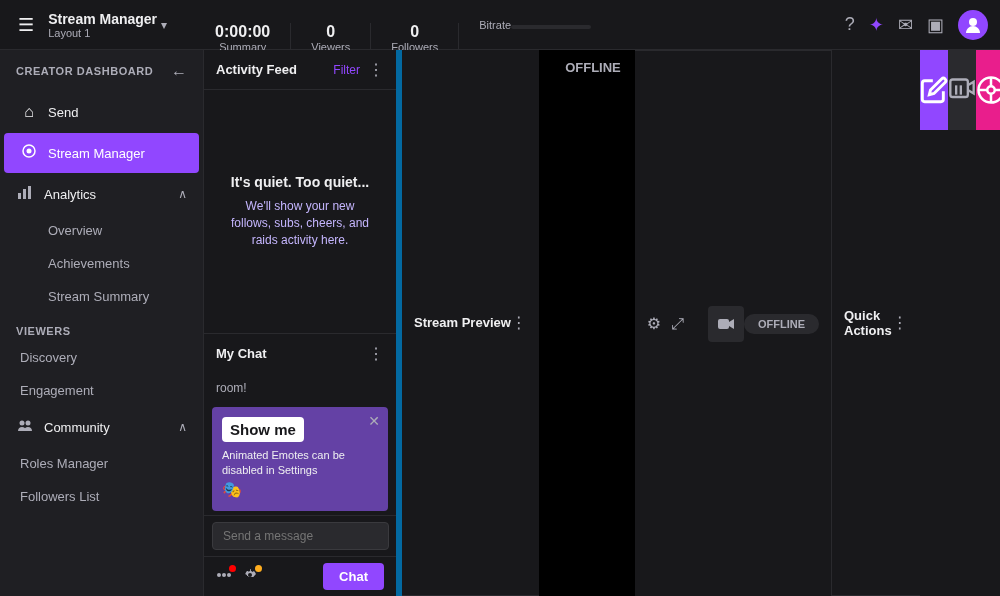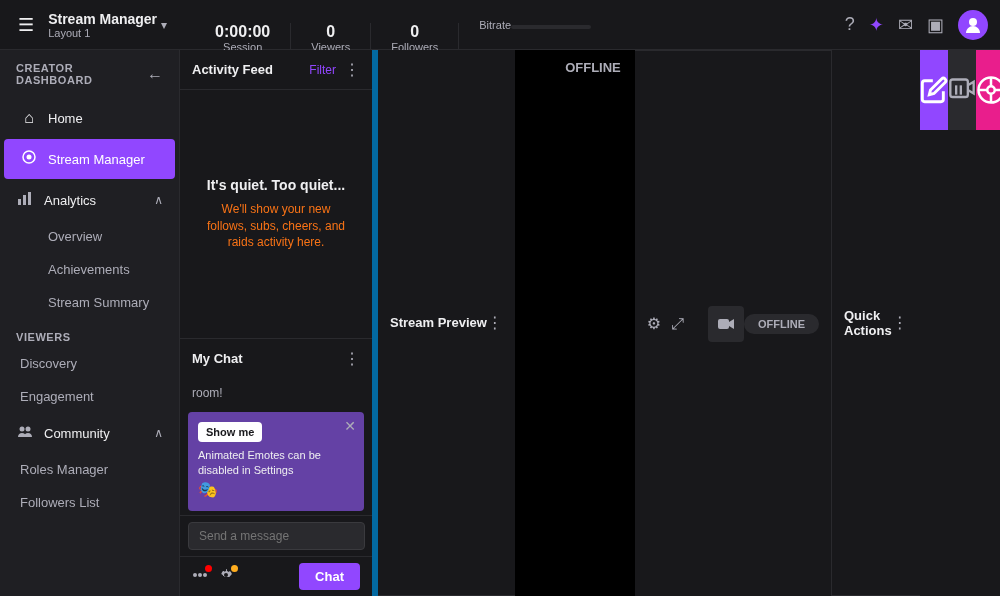--- a/index.html
+++ b/index.html
@@ -22,21 +22,21 @@
     .topbar-bitrate-value { font-size: 11px; color: #adadb8; }
     .topbar-bitrate-bar { width: 80px; height: 4px; background: #2a2a2e; border-radius: 2px; margin-top: 4px; }
     .topbar-right { margin-left: auto; display: flex; align-items: center; gap: 14px; }
     .topbar-icon-btn { background: none; border: none; cursor: pointer; color: #adadb8; font-size: 18px; }
     .topbar-avatar { width: 30px; height: 30px; border-radius: 50%; background: #9147ff; display: flex; align-items: center; justify-content: center; cursor: pointer; font-size: 14px; color: white; }
 
     
     .main-layout { display: flex; flex: 1; overflow: hidden; }
 
     
-    .sidebar { width: 180px; background: #1f1f23; border-right: 1px solid #2a2a2e; display: flex; flex-direction: column; overflow-y: auto; flex-shrink: 0; }
+    .sidebar { width: 204px; background: #1f1f23; border-right: 1px solid #2a2a2e; display: flex; flex-direction: column; overflow-y: auto; flex-shrink: 0; }
     .sidebar-header { display: flex; align-items: center; justify-content: space-between; padding: 12px 16px; }
     .sidebar-header-title { font-size: 11px; font-weight: 700; color: #adadb8; letter-spacing: 0.05em; }
     .sidebar-back-btn { background: none; border: none; color: #adadb8; cursor: pointer; font-size: 16px; }
     .sidebar-item { display: flex; align-items: center; gap: 10px; padding: 10px 16px; cursor: pointer; font-size: 13px; color: #efeff1; border-radius: 4px; margin: 1px 4px; }
     .sidebar-item.active { background: #9147ff; color: white; }
     .sidebar-item-icon { font-size: 16px; width: 18px; text-align: center; flex-shrink: 0; }
     .sidebar-section-label { font-size: 11px; font-weight: 700; color: #adadb8; padding: 12px 16px 4px; letter-spacing: 0.05em; }
     .sidebar-sub-item { padding: 8px 16px 8px 44px; font-size: 13px; color: #adadb8; cursor: pointer; border-radius: 4px; margin: 1px 4px; }
     .sidebar-group { display: flex; align-items: center; justify-content: space-between; padding: 10px 16px; cursor: pointer; font-size: 13px; color: #efeff1; }
     .sidebar-group-left { display: flex; align-items: center; gap: 10px; }
@@ -47,29 +47,29 @@
 
     
     .activity-feed-panel { width: 198px; background: #18181b; border-right: 6px solid #0369a1; display: flex; flex-direction: column; flex-shrink: 0; }
     .panel-header { display: flex; align-items: center; justify-content: space-between; padding: 10px 12px; border-bottom: 1px solid #2a2a2e; }
     .panel-title { font-size: 13px; font-weight: 700; color: #efeff1; }
     .panel-header-actions { display: flex; align-items: center; gap: 8px; }
     .panel-filter-btn { background: none; border: none; color: #9147ff; font-size: 12px; cursor: pointer; font-weight: 400; }
     .panel-menu-btn { background: none; border: none; color: #adadb8; cursor: pointer; font-size: 16px; }
     .activity-empty { flex: 1; display: flex; flex-direction: column; align-items: center; justify-content: center; padding: 20px; text-align: center; }
     .activity-empty-title { font-size: 14px; font-weight: 700; color: #efeff1; margin-bottom: 8px; }
-    .activity-empty-desc { font-size: 12px; color: #f97316; line-height: 1.4; }
+    .activity-empty-desc { font-size: 12px; color: #c4b5fd; line-height: 1.4; }
 
     
     .chat-section { border-top: 1px solid #2a2a2e; display: flex; flex-direction: column; }
     .chat-header { display: flex; align-items: center; justify-content: space-between; padding: 10px 12px; }
     .chat-body { padding: 8px 12px; font-size: 12px; color: #adadb8; }
     .chat-notification { background: #6441a5; border-radius: 4px; margin: 4px 8px; padding: 10px; position: relative; font-size: 11px; color: #efeff1; line-height: 1.4; }
     .chat-notification-close { position: absolute; top: 6px; right: 8px; background: none; border: none; color: #adadb8; cursor: pointer; font-size: 14px; }
-    .chat-show-me-btn { background: white; color: #18181b; border: none; border-radius: 4px; padding: 4px 8px; font-size: 11px; font-weight: 700; cursor: pointer; margin-bottom: 6px; }
+    .chat-show-me-btn { background: white; color: #18181b; border: none; border-radius: 4px; padding: 4px 8px; font-size: 15px; font-weight: 700; cursor: pointer; margin-bottom: 6px; }
     .chat-input-area { display: flex; align-items: flex-start; padding: 6px 8px; gap: 23px; border-top: 1px solid #2a2a2e; }
     .chat-input { flex: 1; background: #2a2a2e; border: 1px solid #3a3a3e; border-radius: 4px; color: #efeff1; font-size: 12px; padding: 6px 10px; outline: none; }
     .chat-emoji-btn { background: none; border: none; color: #adadb8; cursor: pointer; font-size: 16px; }
     .chat-bottom-bar { display: flex; align-items: center; justify-content: space-between; padding: 6px 12px; border-top: 1px solid #2a2a2e; }
     .chat-bottom-icons { display: flex; gap: 10px; align-items: center; }
     .chat-bottom-icon-btn { background: none; border: none; color: #adadb8; cursor: pointer; font-size: 14px; position: relative; }
     .chat-bottom-btn { background: #9147ff; color: white; border: none; border-radius: 4px; padding: 6px 16px; font-size: 13px; font-weight: 700; cursor: pointer; }
     .badge-dot { position: absolute; top: -2px; right: -4px; width: 7px; height: 7px; background: #f00; border-radius: 50%; }
     .badge-dot-yellow { position: absolute; top: -2px; right: -4px; width: 7px; height: 7px; background: #ffad1f; border-radius: 50%; }
 
@@ -100,21 +100,21 @@
   <div class="topbar-title-area">
     <div class="topbar-title-block">
       <span class="topbar-title">Stream Manager</span>
       <span class="topbar-subtitle">Layout 1</span>
     </div>
     <span class="topbar-chevron">▾</span>
   </div>
   <div class="topbar-stats">
     <div class="topbar-stat">
       <span class="topbar-stat-value">0:00:00</span>
-      <span class="topbar-stat-label">Session</span>
+      <span class="topbar-stat-label">Summary</span>
     </div>
     <div class="topbar-stat">
       <span class="topbar-stat-value">0</span>
       <span class="topbar-stat-label">Viewers</span>
     </div>
     <div class="topbar-stat">
       <span class="topbar-stat-value">0</span>
       <span class="topbar-stat-label">Followers</span>
     </div>
     <div class="topbar-bitrate">
@@ -139,21 +139,21 @@
 <div class="main-layout">
 
   <div class="sidebar">
     <div class="sidebar-header">
       <span class="sidebar-header-title">CREATOR DASHBOARD</span>
       <button class="sidebar-back-btn">←</button>
     </div>
 
     <div class="sidebar-item">
       <span class="sidebar-item-icon">⌂</span>
-      <span>Home</span>
+      <span>Send</span>
     </div>
 
     <div class="sidebar-item active">
       <span class="sidebar-item-icon">
         <svg width="16" height="16" viewBox="0 0 16 16" fill="white">
             <circle cx="8" cy="8" r="6" stroke="white" stroke-width="1.5" fill="none"></circle>
             <circle cx="8" cy="8" r="2.5" fill="white"></circle>
           </svg>
       </span>
       <span>Stream Manager</span>

